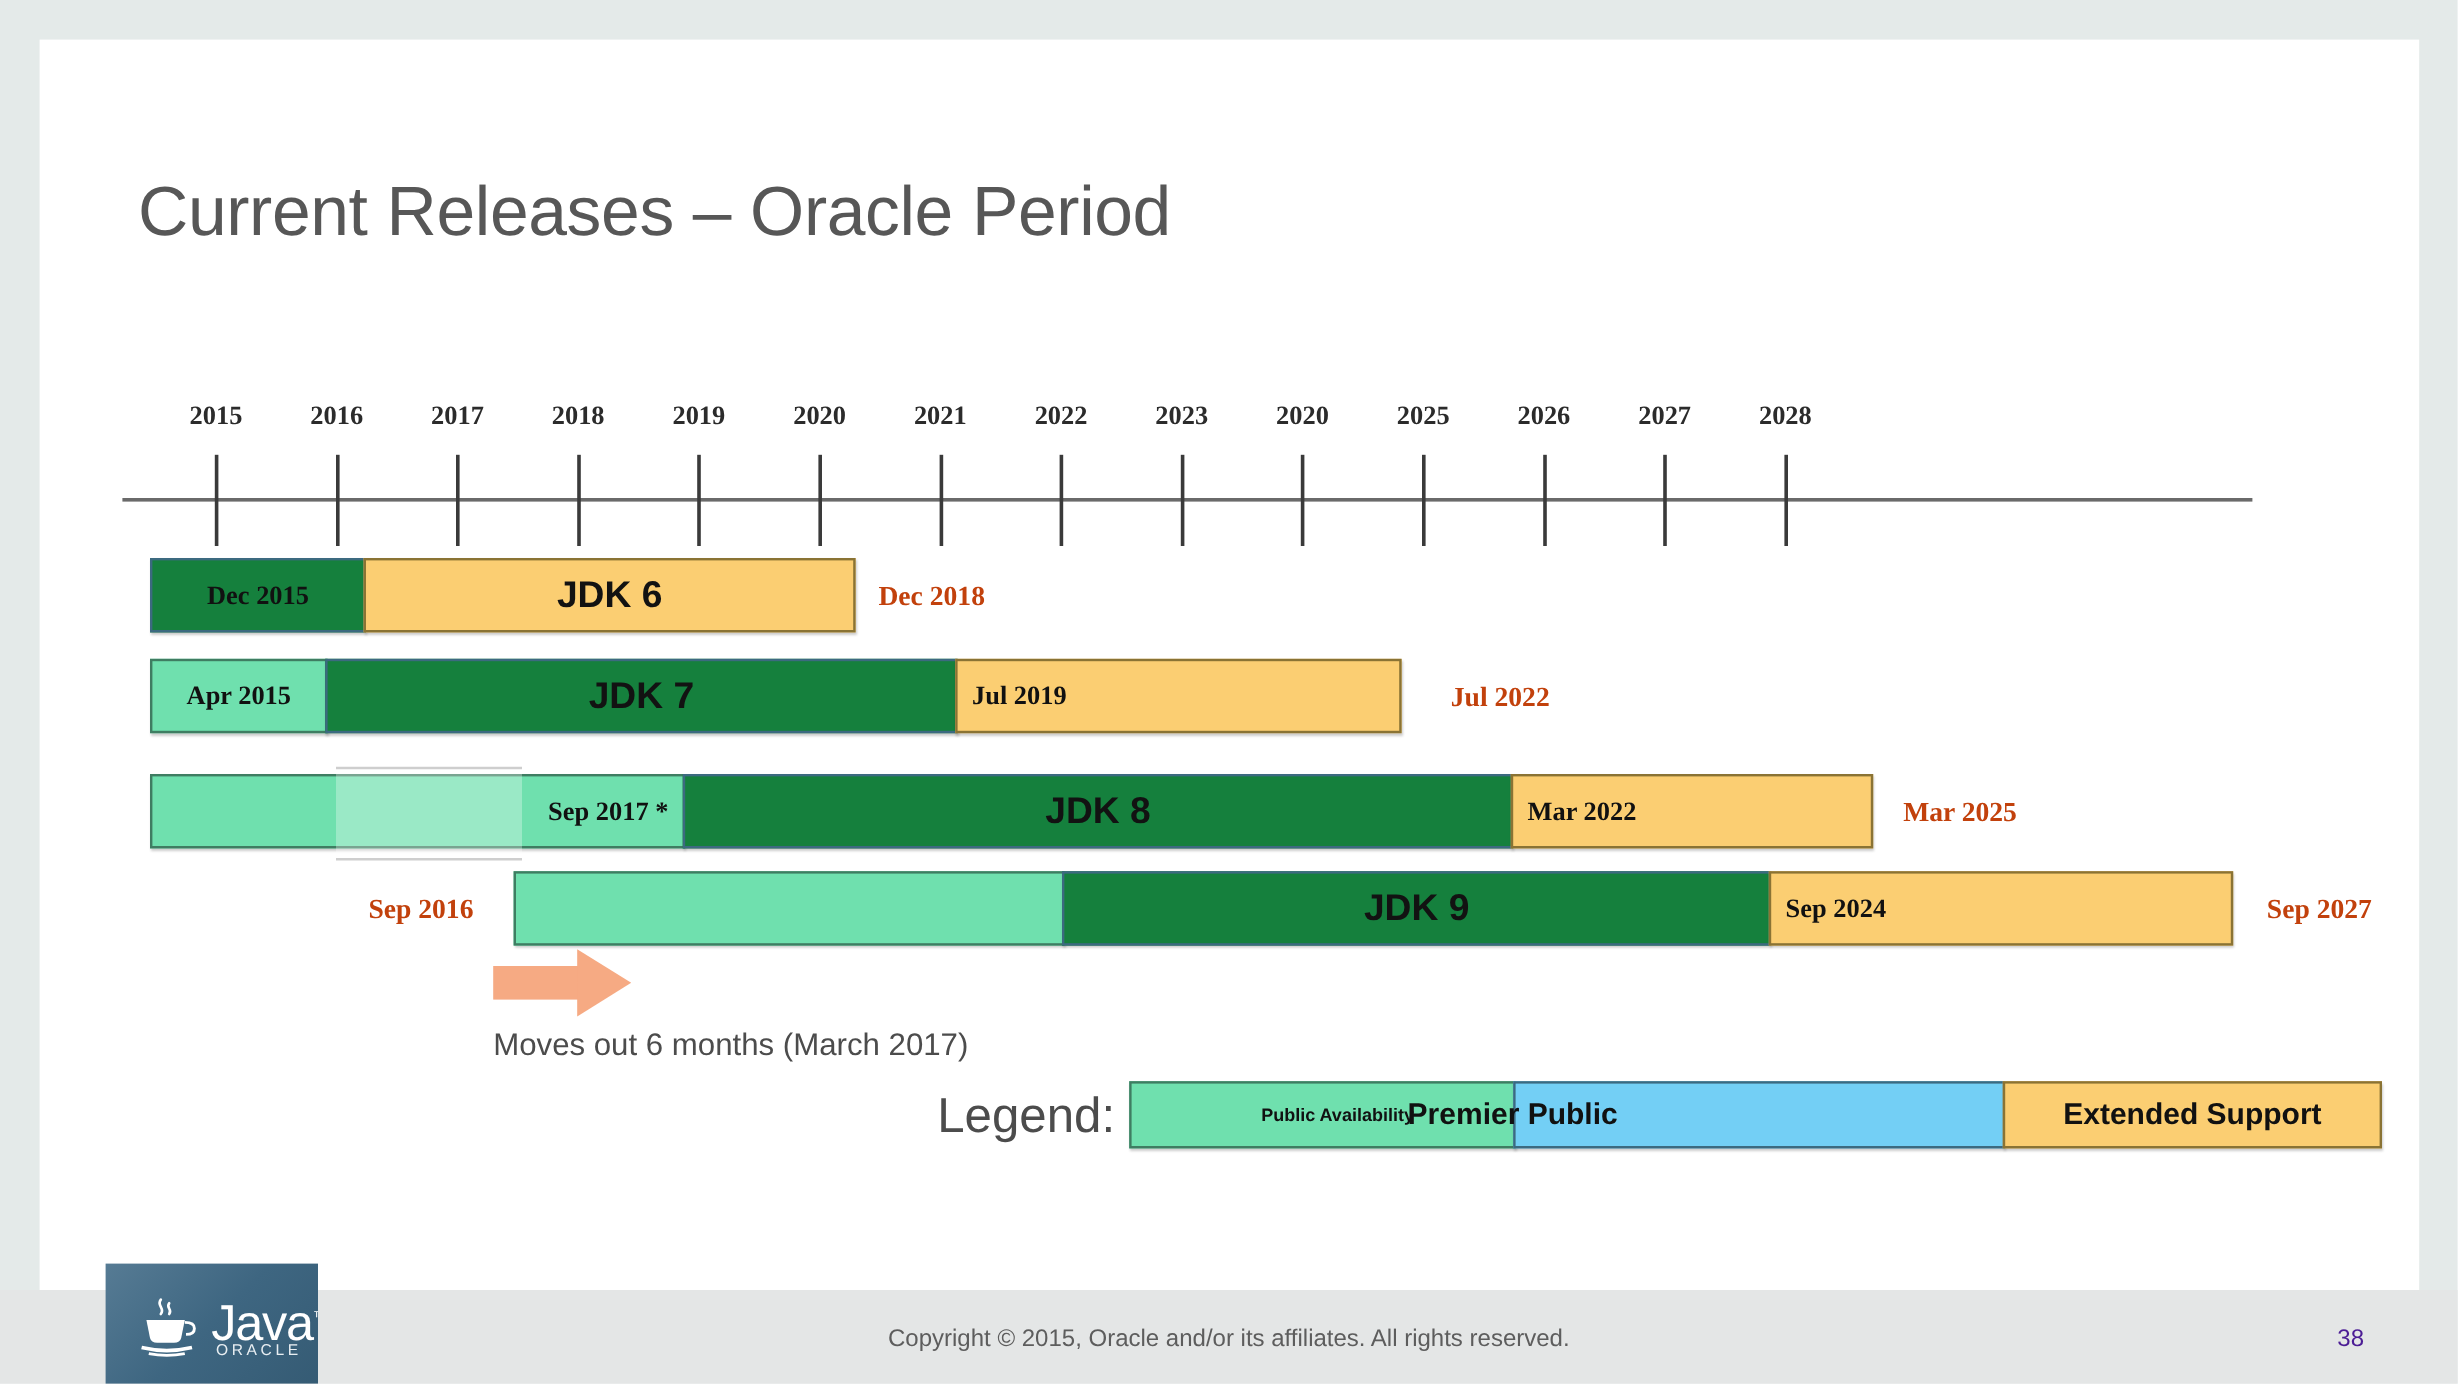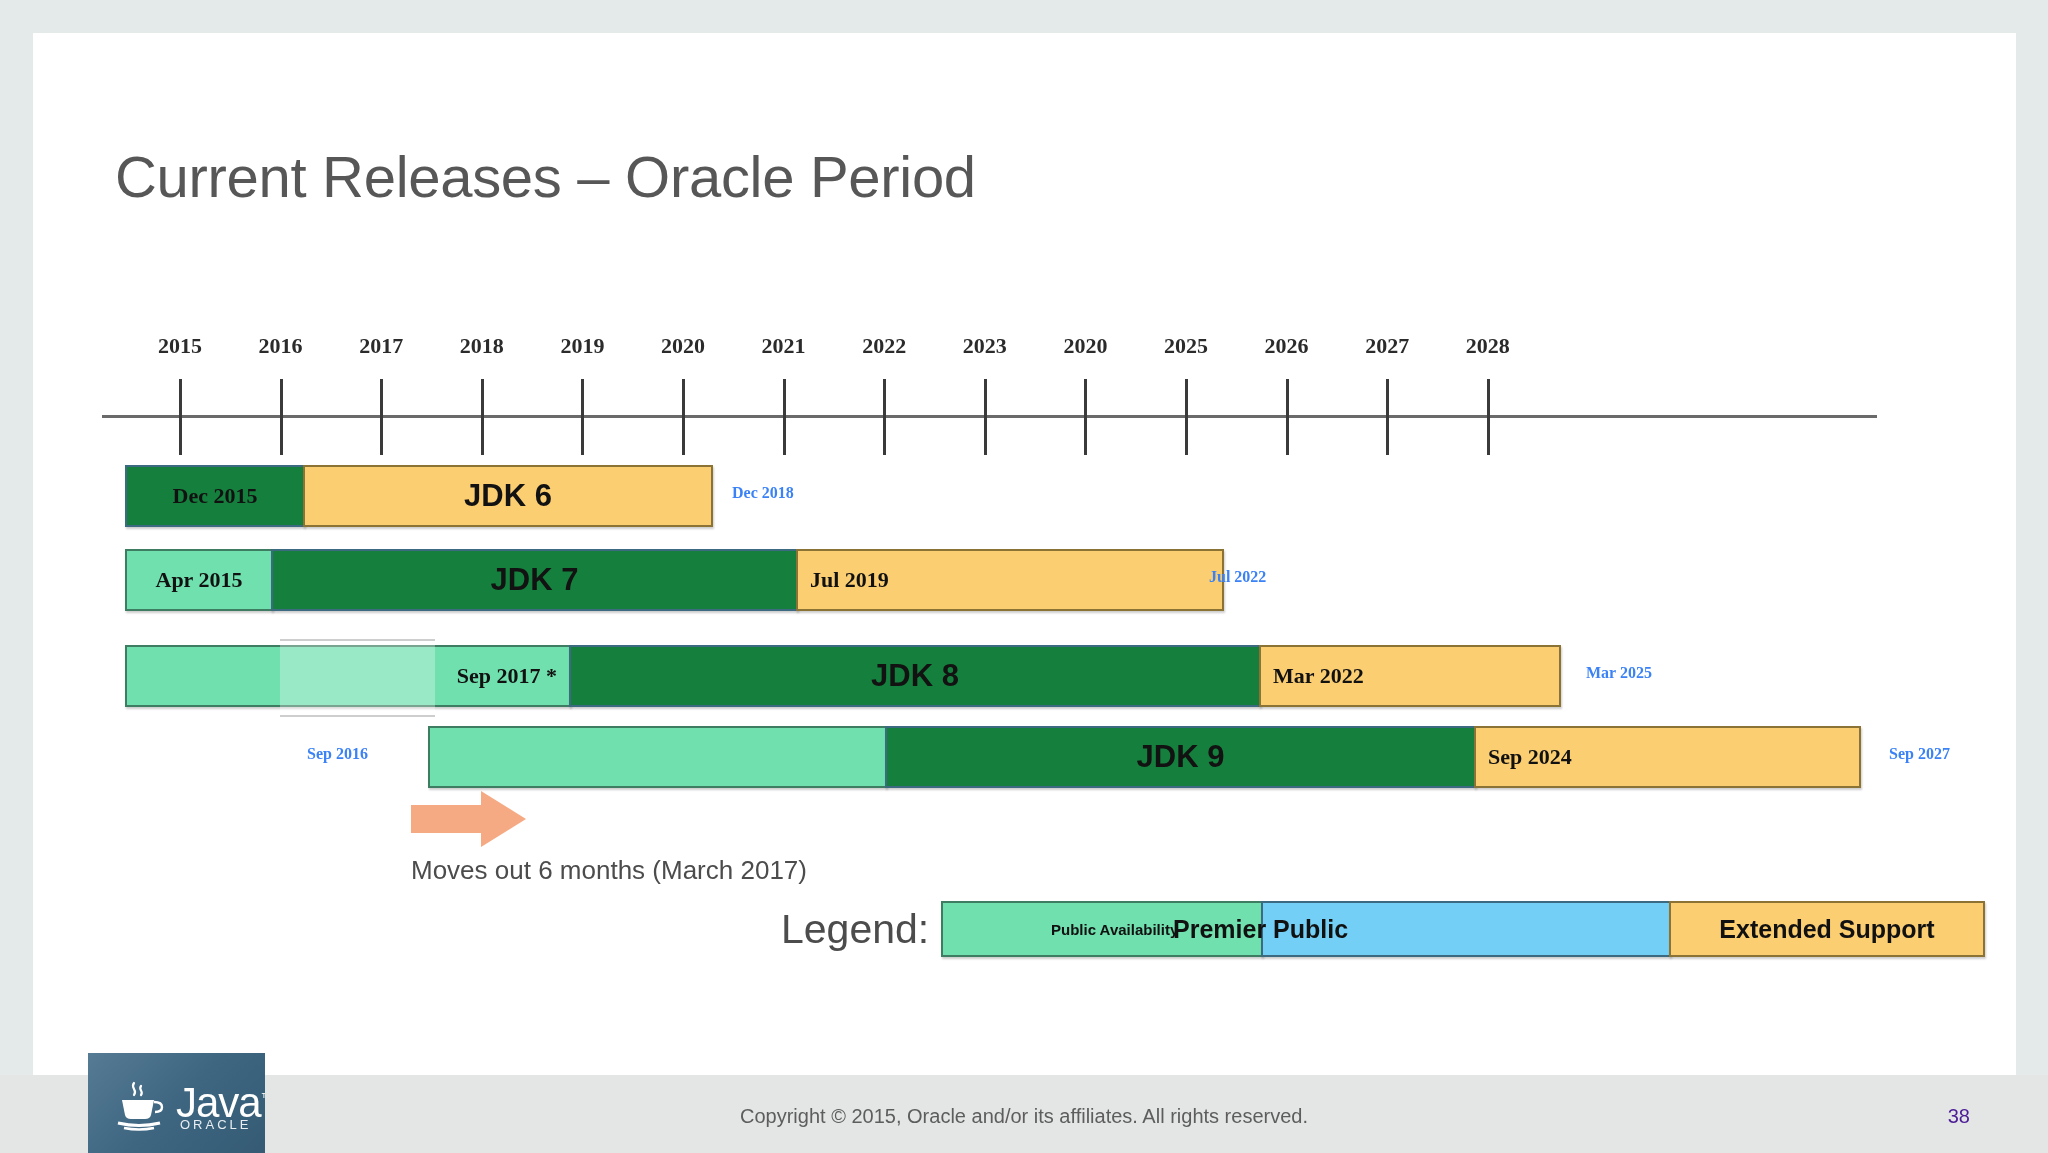--- a/index.html
+++ b/index.html
@@ -117,22 +117,22 @@
     font-size: 31px;
     color: #121212;
     text-align: center;
   }
 
   .outside-label {
     position: absolute;
     top: 18px;
     font-family: "Liberation Serif", serif;
     font-weight: bold;
-    font-size: 16px;
-    color: #3b82f6;
+    font-size: 23px;
+    color: #c2410c;
     white-space: nowrap;
   }
 
   
   .ghost-rect {
     position: absolute;
     background: rgba(255,255,255,0.30);
     border-top: 2px solid rgba(190,190,190,0.75);
     border-bottom: 2px solid rgba(190,190,190,0.75);
     pointer-events: none;
@@ -355,21 +355,21 @@
     </div>
     <div class="outside-label" style="left:699px; top:451px;">Dec 2018</div>
 
     <div class="gantt-row" style="left:92px; top:516px; width:1063px;">
       <div class="seg green" style="left:0px; width:148px;">
         <span class="seg-label center">Apr 2015</span>
       </div>
       <div class="seg blue" style="left:146px; width:527px;">
         <span class="seg-label jdkname">JDK 7</span>
       </div>
-      <div class="seg orange" style="left:671px; width:428px;">
+      <div class="seg orange" style="left:671px; width:372px;">
         <span class="seg-label left">Jul 2019</span>
       </div>
     </div>
     <div class="outside-label" style="left:1176px; top:535px;">Jul 2022</div>
 
     <div class="gantt-row" style="left:92px; top:612px; width:1436px;">
       <div class="seg green" style="left:0px; width:446px;">
         <span class="seg-label right">Sep 2017 *</span>
       </div>
       <div class="seg blue" style="left:444px; width:692px;">

